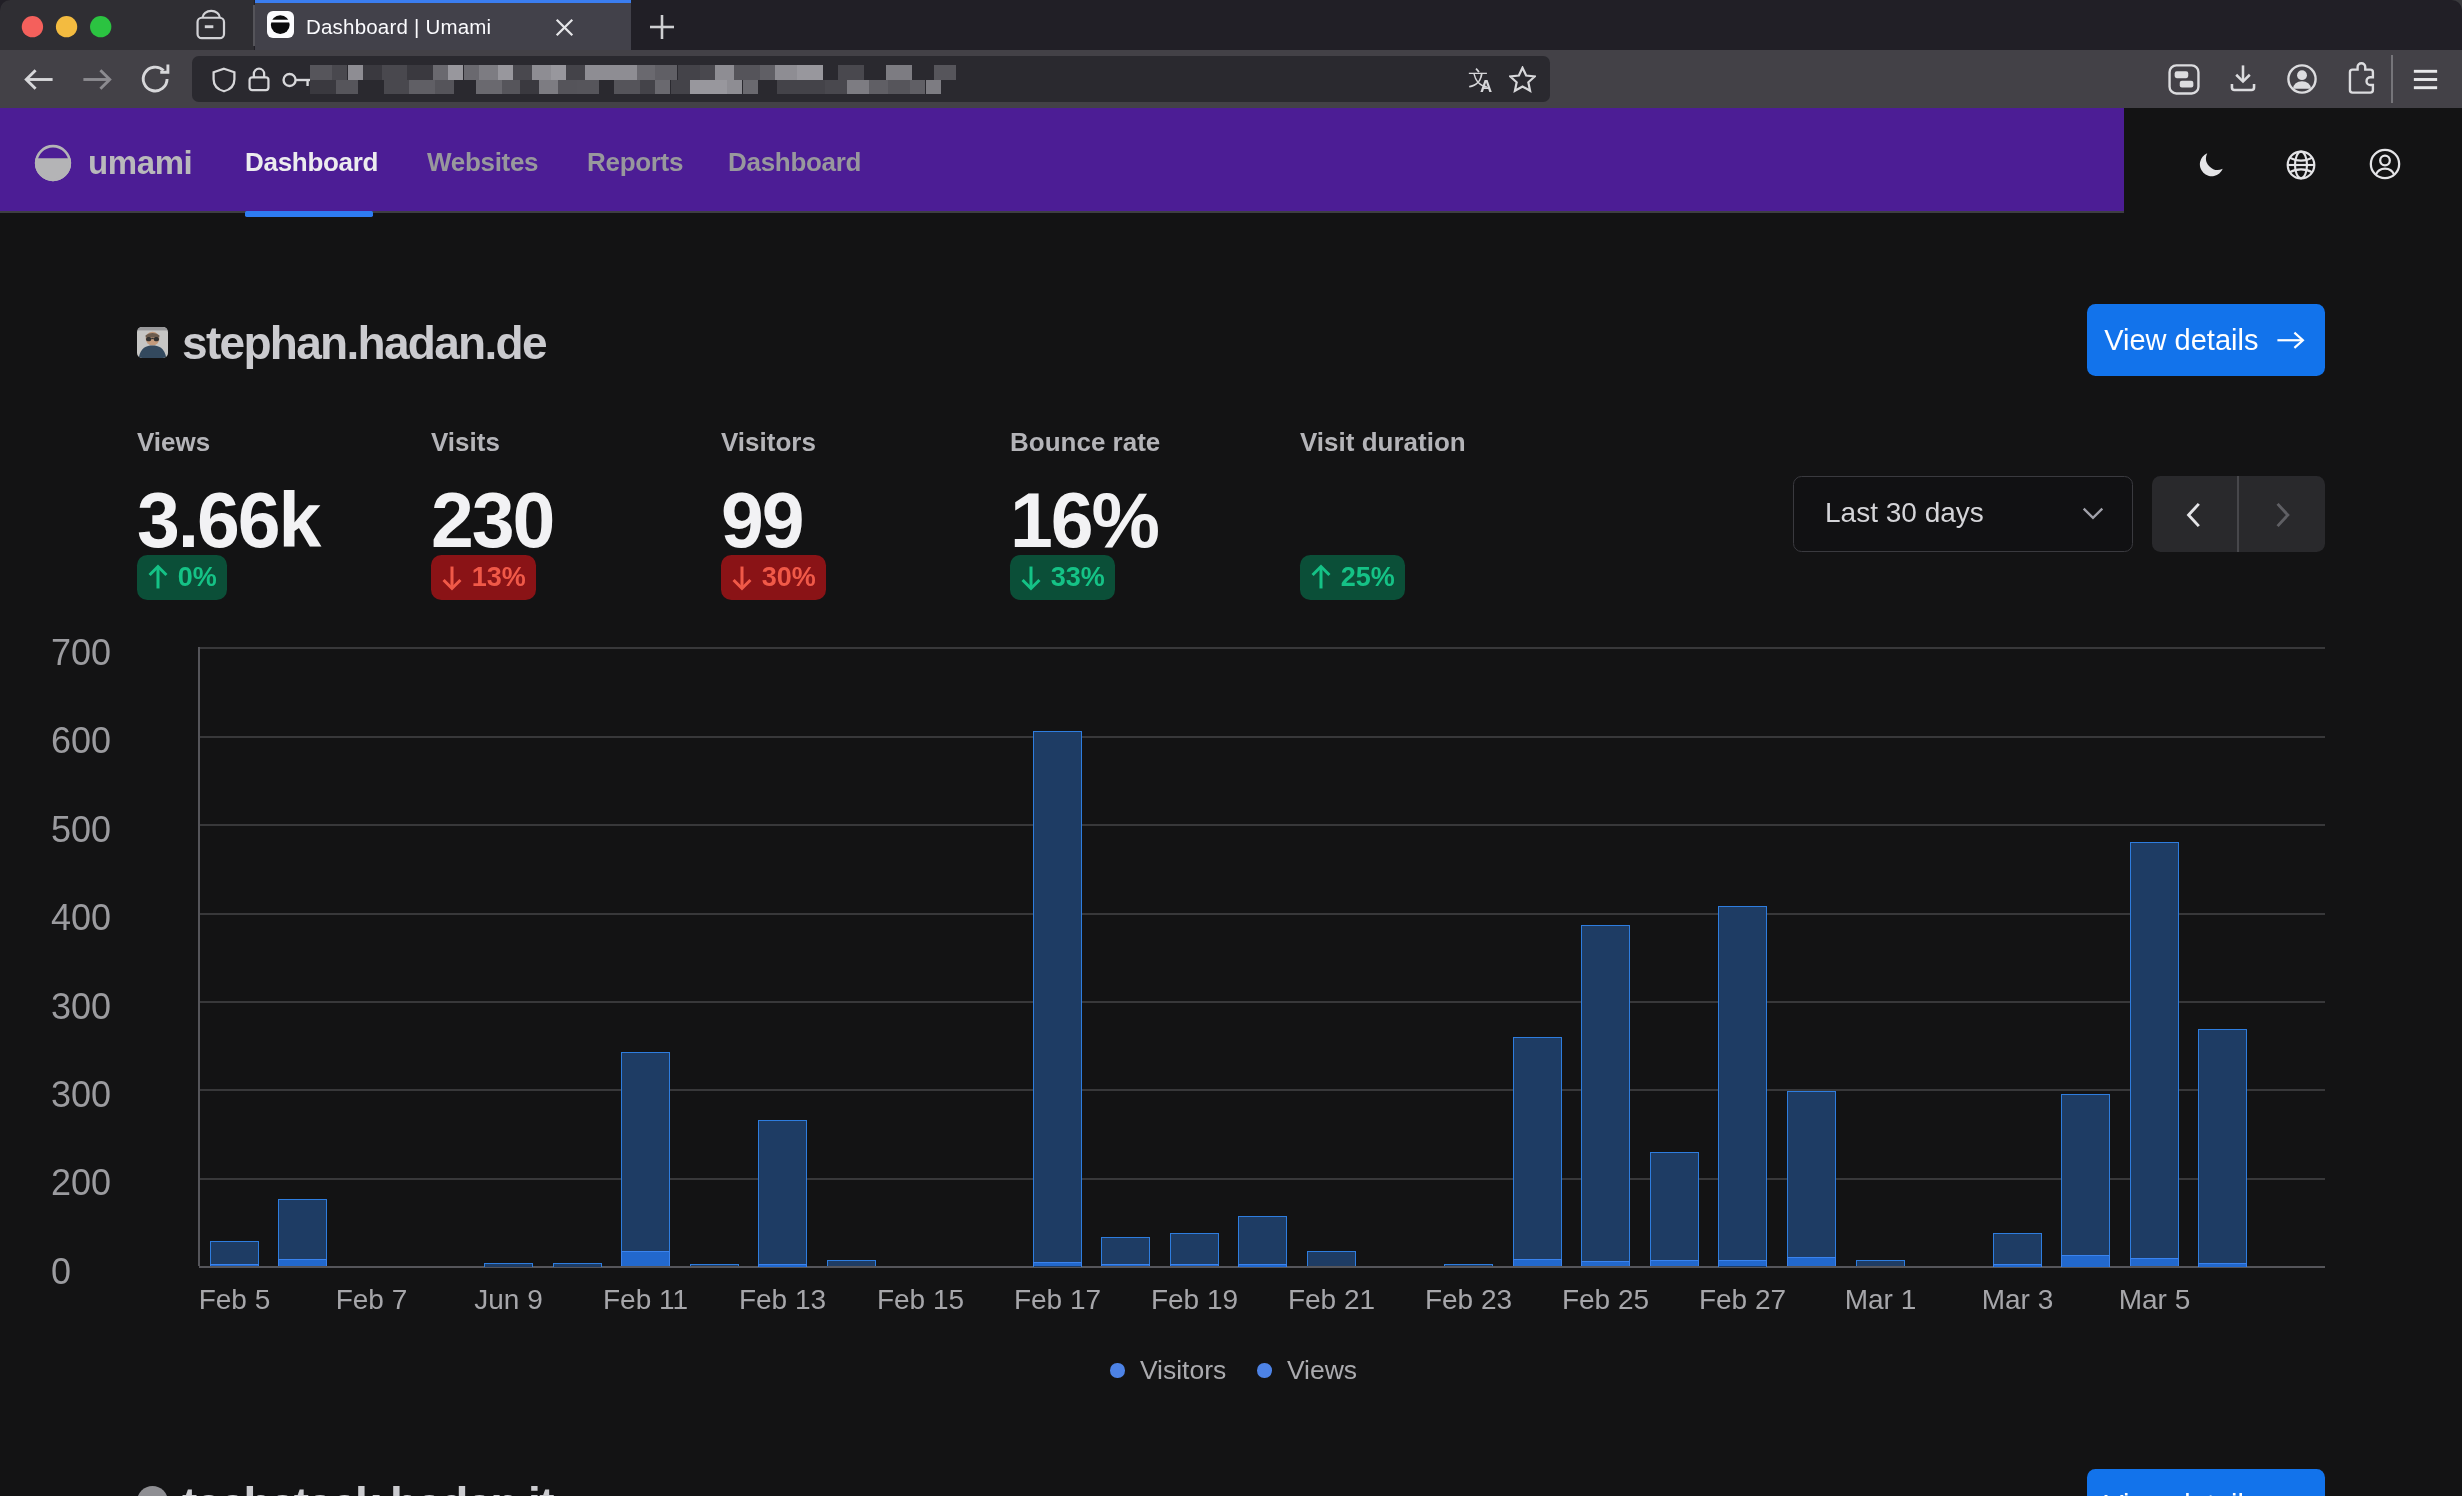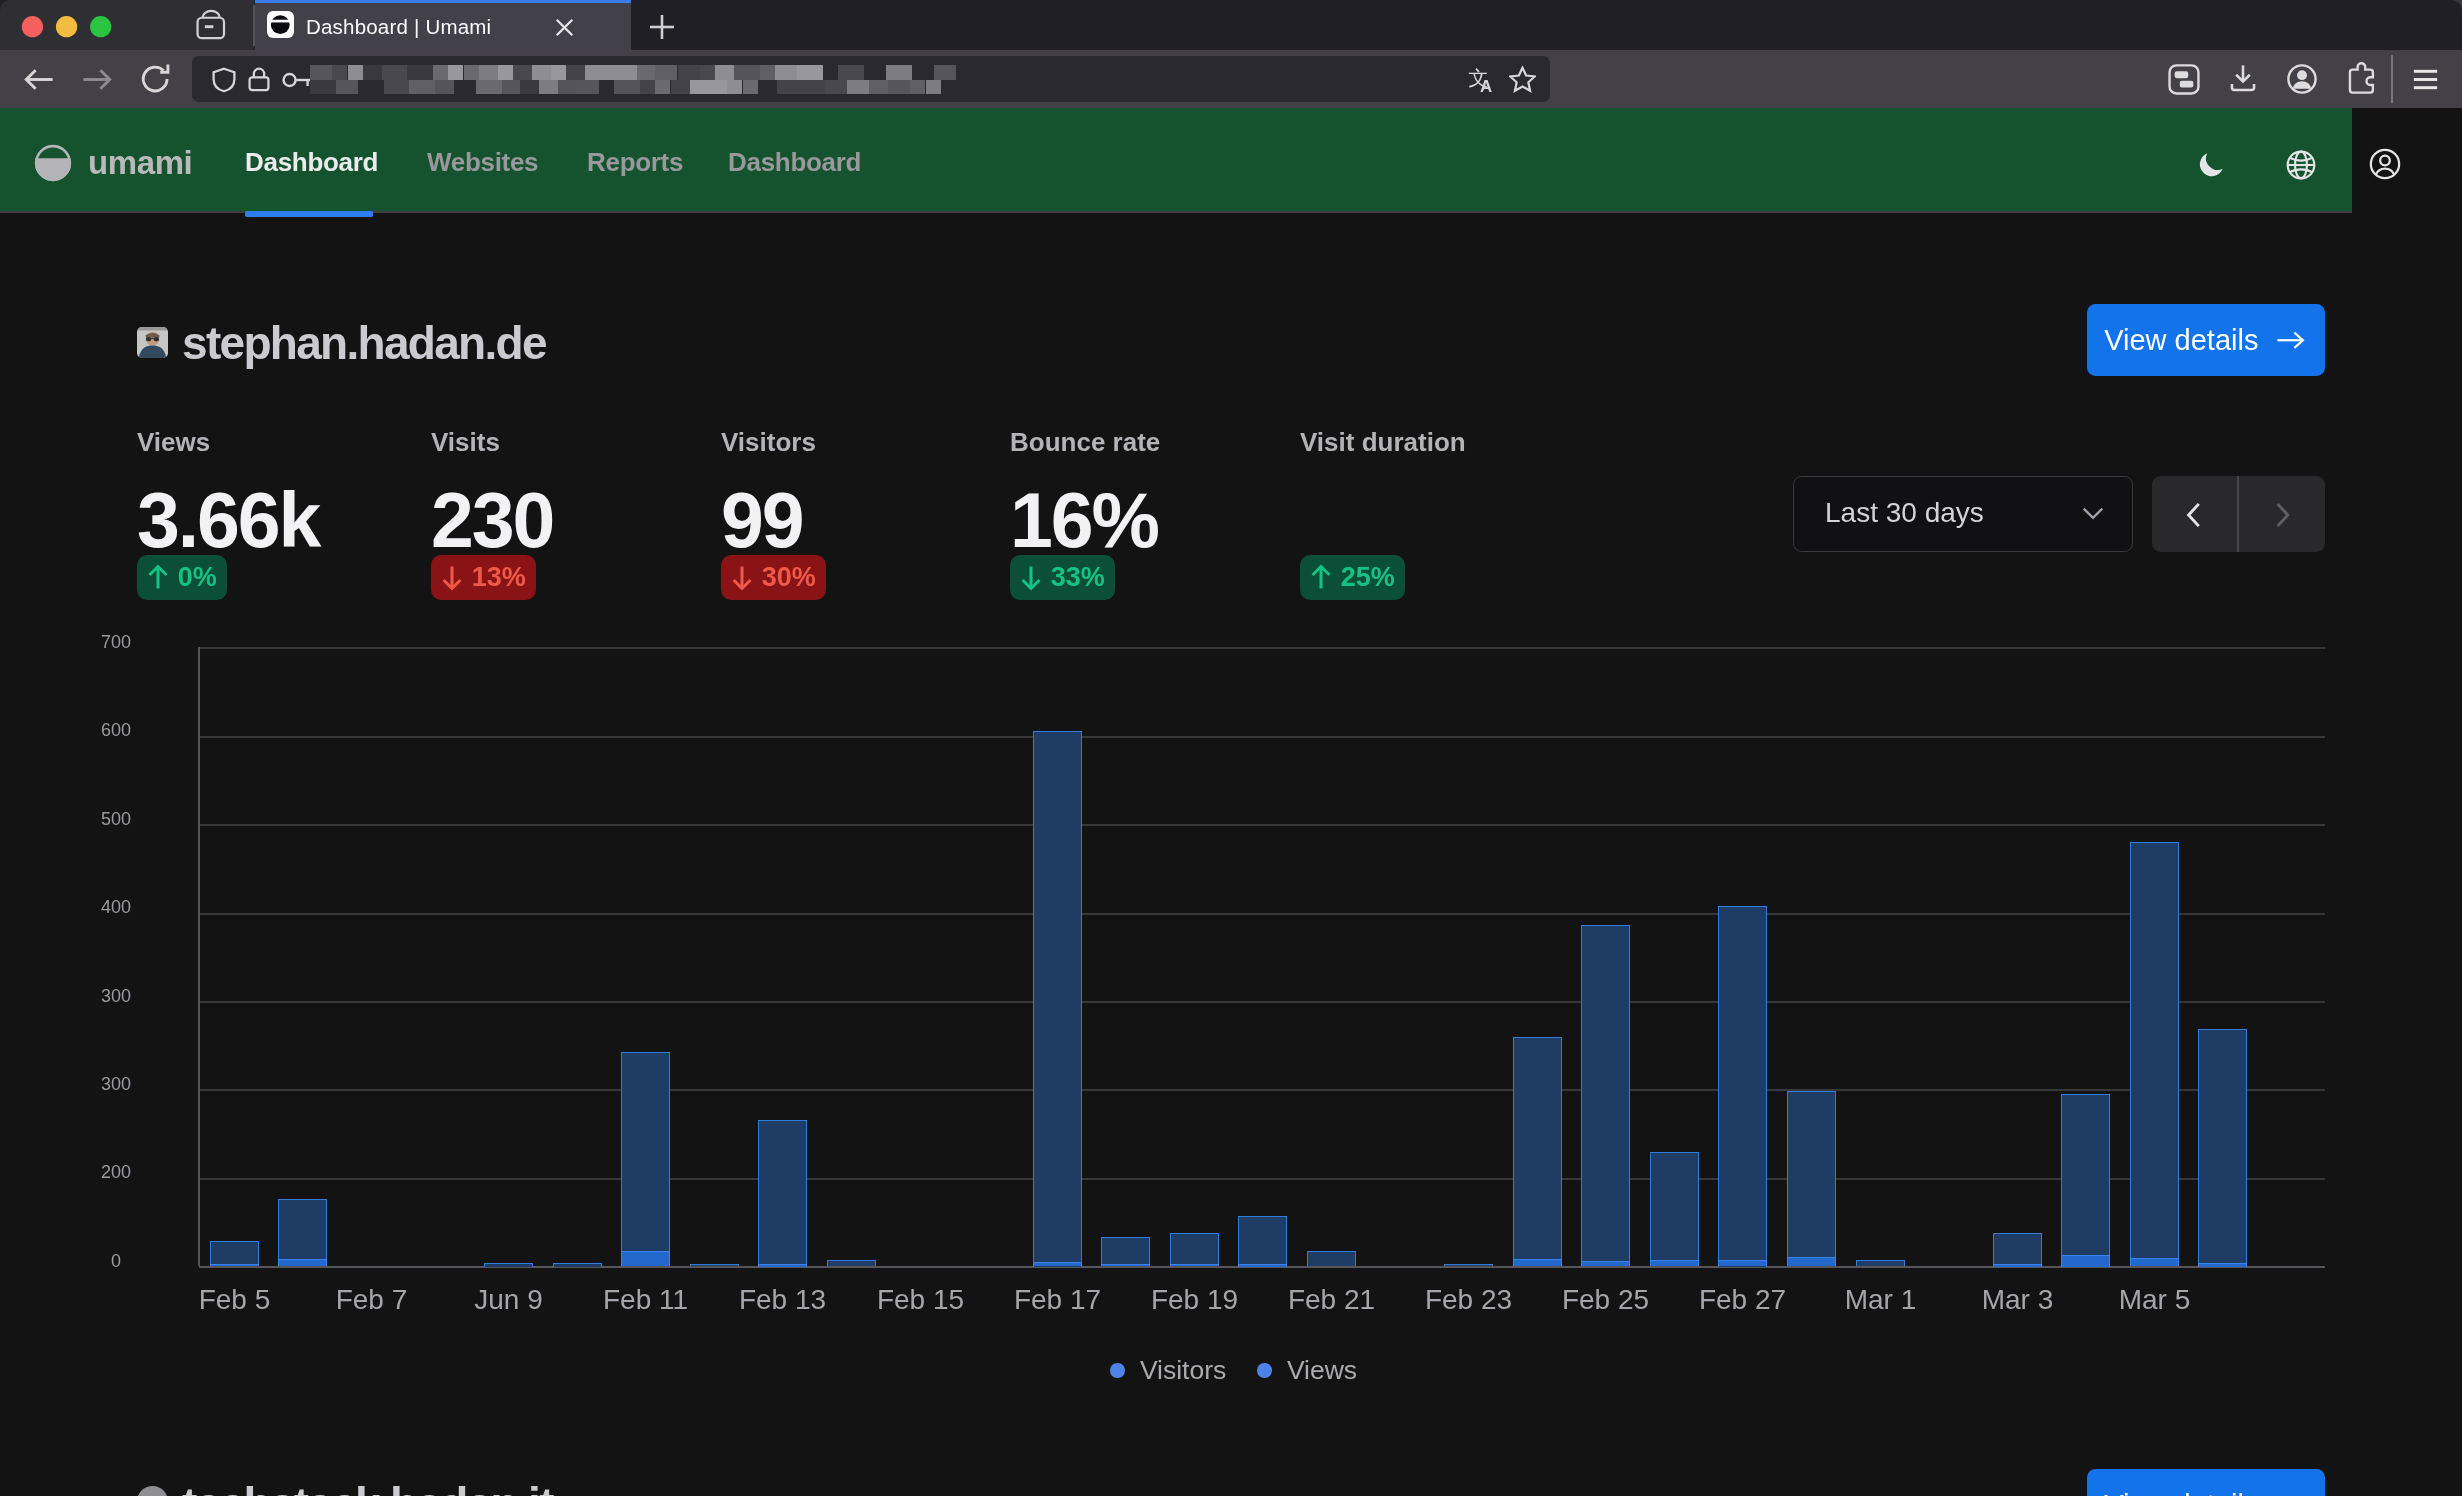--- a/index.html
+++ b/index.html
@@ -12,21 +12,21 @@
 #tab{position:absolute;left:255px;top:0;width:376px;height:50px;background:#42414a}
 #tab .stripe{position:absolute;left:0;top:0;width:376px;height:3.4px;background:#3a7df0}
 #tab .fav{position:absolute;left:12px;top:11px;width:26.5px;height:26.5px;background:#fbfbfe;border-radius:6px}
 #tab .title{position:absolute;left:51px;top:14.5px;font-size:20.5px;color:#fbfbfe;white-space:nowrap;letter-spacing:0.2px}
 #toolbar{position:absolute;left:0;top:50px;width:2462px;height:58px;background:#434147}
 .field{position:absolute;top:56px;height:46px;background:#2a292f;border-radius:6.8px}
 #urlfield{left:192px;width:1358px}
 #searchfield{left:1569px;width:575px}
 #searchfield .stext{position:absolute;left:55px;top:9.4px;font-size:26.5px;color:#c2c2c6}
 
-#navbar{position:absolute;left:0;top:108px;width:2352px;height:105px;background:#14532d;border-bottom:2.6px solid #3e3e42}
+#navbar{position:absolute;left:0;top:108px;width:2124px;height:105px;background:#4c1d95;border-bottom:2.6px solid #3e3e42}
 #navbar .brand{position:absolute;left:88px;top:36px;font-size:33px;font-weight:700;color:#b9b9bb;letter-spacing:-0.4px}
 .navlink{position:absolute;top:39px;font-size:26px;font-weight:700;color:#98989d;letter-spacing:-0.3px}
 .navlink.active{color:#ececee}
 #underline{position:absolute;left:245px;top:103px;width:128px;height:6px;background:#2e7cf2;border-radius:1.7px}
 
 .sitefav{position:absolute;left:137px;width:31px;height:31px;border-radius:5.1px;overflow:hidden}
 .sitetitle{position:absolute;left:182px;font-size:46px;font-weight:700;color:#cbcbcf;letter-spacing:-1.7px}
 .bluebtn{position:absolute;left:2087px;width:238px;height:72px;background:#1273eb;border-radius:8.5px;color:#fff;display:flex;align-items:center;justify-content:center;font-size:29px}
 .bluebtn svg{margin-left:15.4px}
 .mlabel{position:absolute;top:427px;font-size:26px;font-weight:700;color:#b4b4b8}
@@ -36,21 +36,21 @@
 .badge.red{background:#8a1316;color:#f05948}
 .badge svg{margin-right:8.5px}
 #dropdown{position:absolute;left:1793px;top:476px;width:340px;height:76px;border:1.7px solid #3a3a3f;border-radius:8.5px;background:#111113}
 #dropdown .dtext{position:absolute;left:31px;top:19.7px;font-size:28px;color:#d4d4d8}
 #arrowgroup{position:absolute;left:2152px;top:476px;width:173px;height:76px;background:#29292c;border-radius:8.5px}
 #arrowgroup .div{position:absolute;left:85px;top:0;width:1.7px;height:76px;background:#47474b}
 
 .gridline{position:absolute;left:199px;width:2126px;height:1.7px;background:#38383a}
 .gridline.baseline{background:#55555a}
 #yaxis{position:absolute;left:198px;top:647px;width:1.7px;height:619px;background:#55555a}
-.ylab{position:absolute;left:51px;width:130px;text-align:center;font-size:18px;color:#9b9b9f}
+.ylab{position:absolute;left:51px;width:130px;text-align:left;font-size:36px;color:#9b9b9f}
 .xlab{position:absolute;top:1284px;width:137px;text-align:center;font-size:28px;color:#a6a6aa}
 .bar{position:absolute;background:#1e3c64;border:1.7px solid #2e7ddf;border-bottom:none}
 .vbar{position:absolute;background:#2268cd;border:1.7px solid #3a83ee;border-bottom:none}
 .legend{position:absolute;top:1355px;display:flex;align-items:center;font-size:26.5px;color:#ababaf}
 .legend .dot{width:14.5px;height:14.5px;border-radius:50%;background:#4d83e6;margin-right:15.4px}
 </style></head>
 <body>
 <div id="stage">
 
 <div class="abs" style="left:0;top:0;width:13.7px;height:13.7px;background:#56565a"></div>

